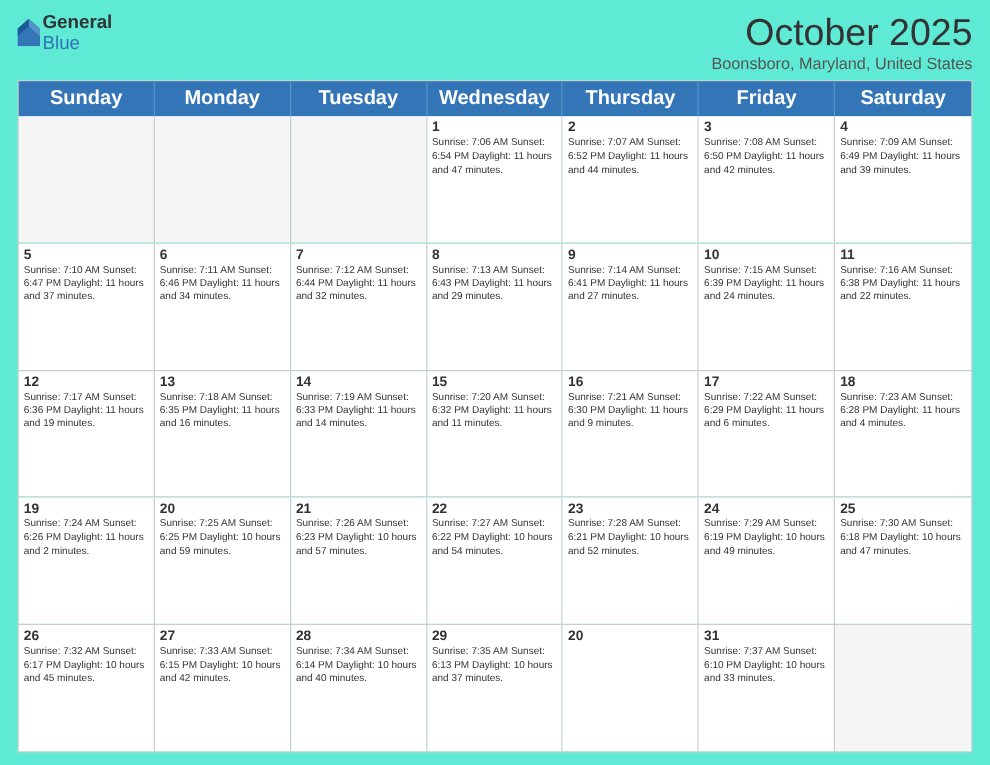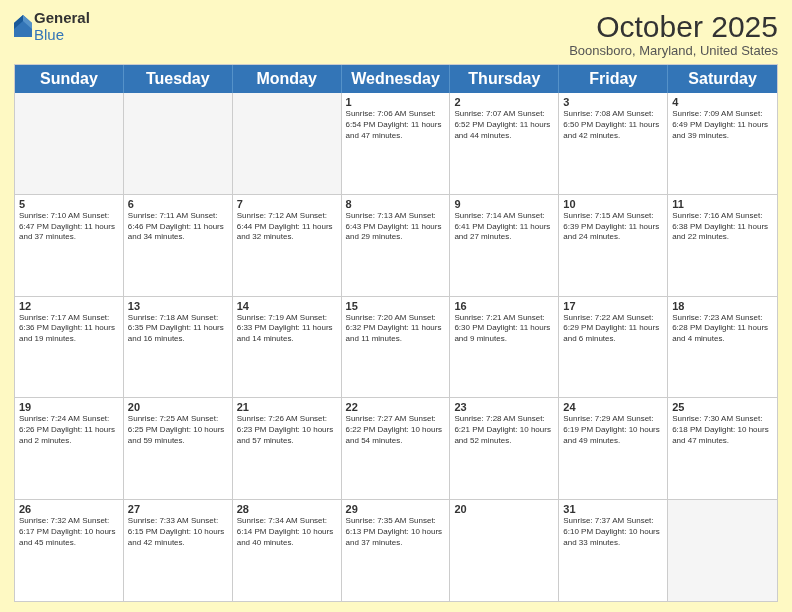--- a/index.html
+++ b/index.html
@@ -6,21 +6,21 @@
     body {
       font-family: Arial, sans-serif;
       background: #fff;
       width: 792px;
       height: 612px;
       overflow: hidden;
     }
     .page {
       width: 792px;
       height: 612px;
-      background: #fef9c3;
+      background: #5eead4;
       padding: 10px 14px 10px 14px;
       display: flex;
       flex-direction: column;
     }
     .header {
       display: flex;
       justify-content: space-between;
       align-items: flex-start;
       margin-bottom: 6px;
     }
@@ -143,22 +143,22 @@
     </div>
     <div class="title-block">
       <div class="month-year">October 2025</div>
       <div class="location">Boonsboro, Maryland, United States</div>
     </div>
   </div>
 
   <div class="calendar">
     <div class="cal-header">
     <div class="cal-header-cell">Sunday</div>
+        <div class="cal-header-cell">Monday</div>
         <div class="cal-header-cell">Tuesday</div>
-        <div class="cal-header-cell">Monday</div>
         <div class="cal-header-cell">Wednesday</div>
         <div class="cal-header-cell">Thursday</div>
         <div class="cal-header-cell">Friday</div>
         <div class="cal-header-cell">Saturday</div>
       </div>
     <div class="cal-body">
     <div class="cal-row">
           <div class="cal-cell empty"></div>
           <div class="cal-cell empty"></div>
           <div class="cal-cell empty"></div>

